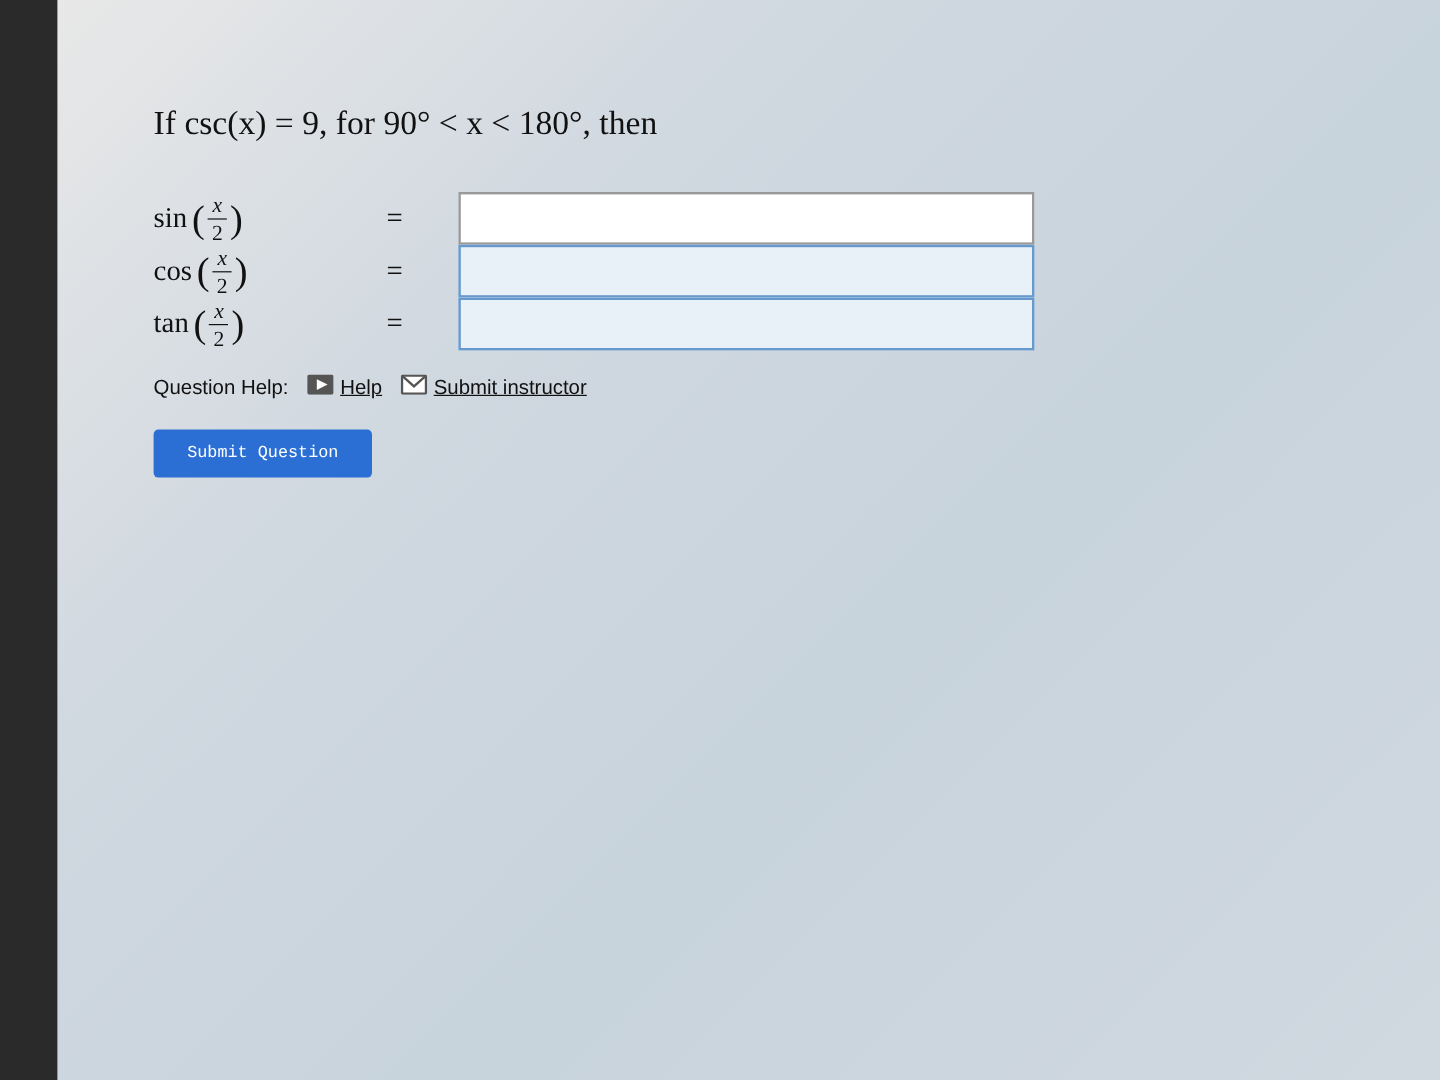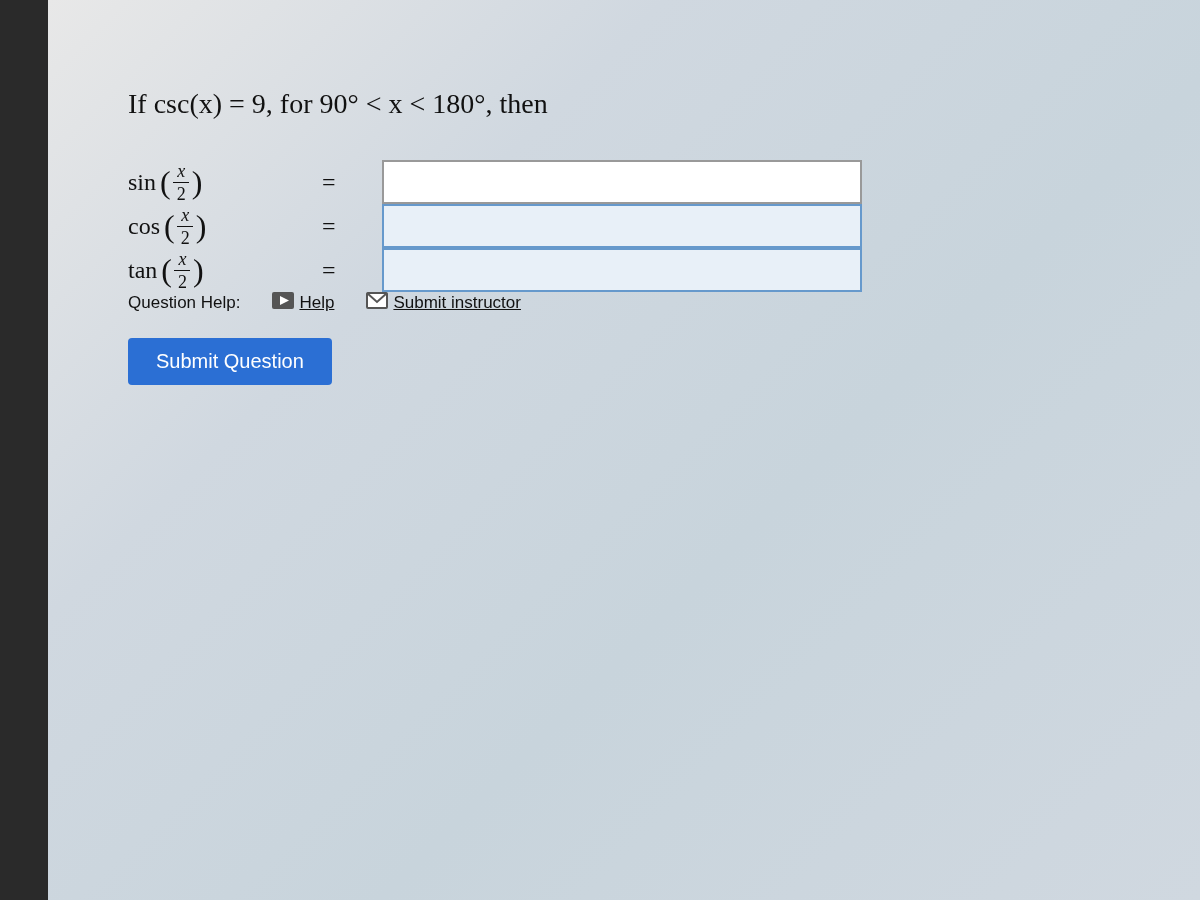--- a/index.html
+++ b/index.html
@@ -103,26 +103,27 @@
       font-size: 24px;
       margin-right: 4px;
     }
 
     .paren {
       font-size: 32px;
       line-height: 1;
     }
 
     .question-help {
+      margin-top: 20px;
       margin-bottom: 24px;
       font-size: 18px;
       color: #111;
       display: flex;
       align-items: center;
-      gap: 32px;
+      gap: 16px;
     }
 
     .help-label {
       font-family: Arial, sans-serif;
       font-size: 17px;
       font-weight: normal;
     }
 
     .help-link {
       display: inline-flex;
@@ -133,22 +134,22 @@
       font-family: Arial, sans-serif;
       font-size: 17px;
       cursor: pointer;
     }
 
     .submit-btn {
       background: #2b6fd4;
       color: white;
       border: none;
       padding: 12px 28px;
-      font-size: 20px;
-      font-family: Liberation Sans, sans-serif;
+      font-size: 14px;
+      font-family: Liberation Mono, monospace;
       cursor: pointer;
       border-radius: 4px;
       font-weight: 500;
     }
 
     .math-display {
       display: inline-flex;
       align-items: center;
     }
 

